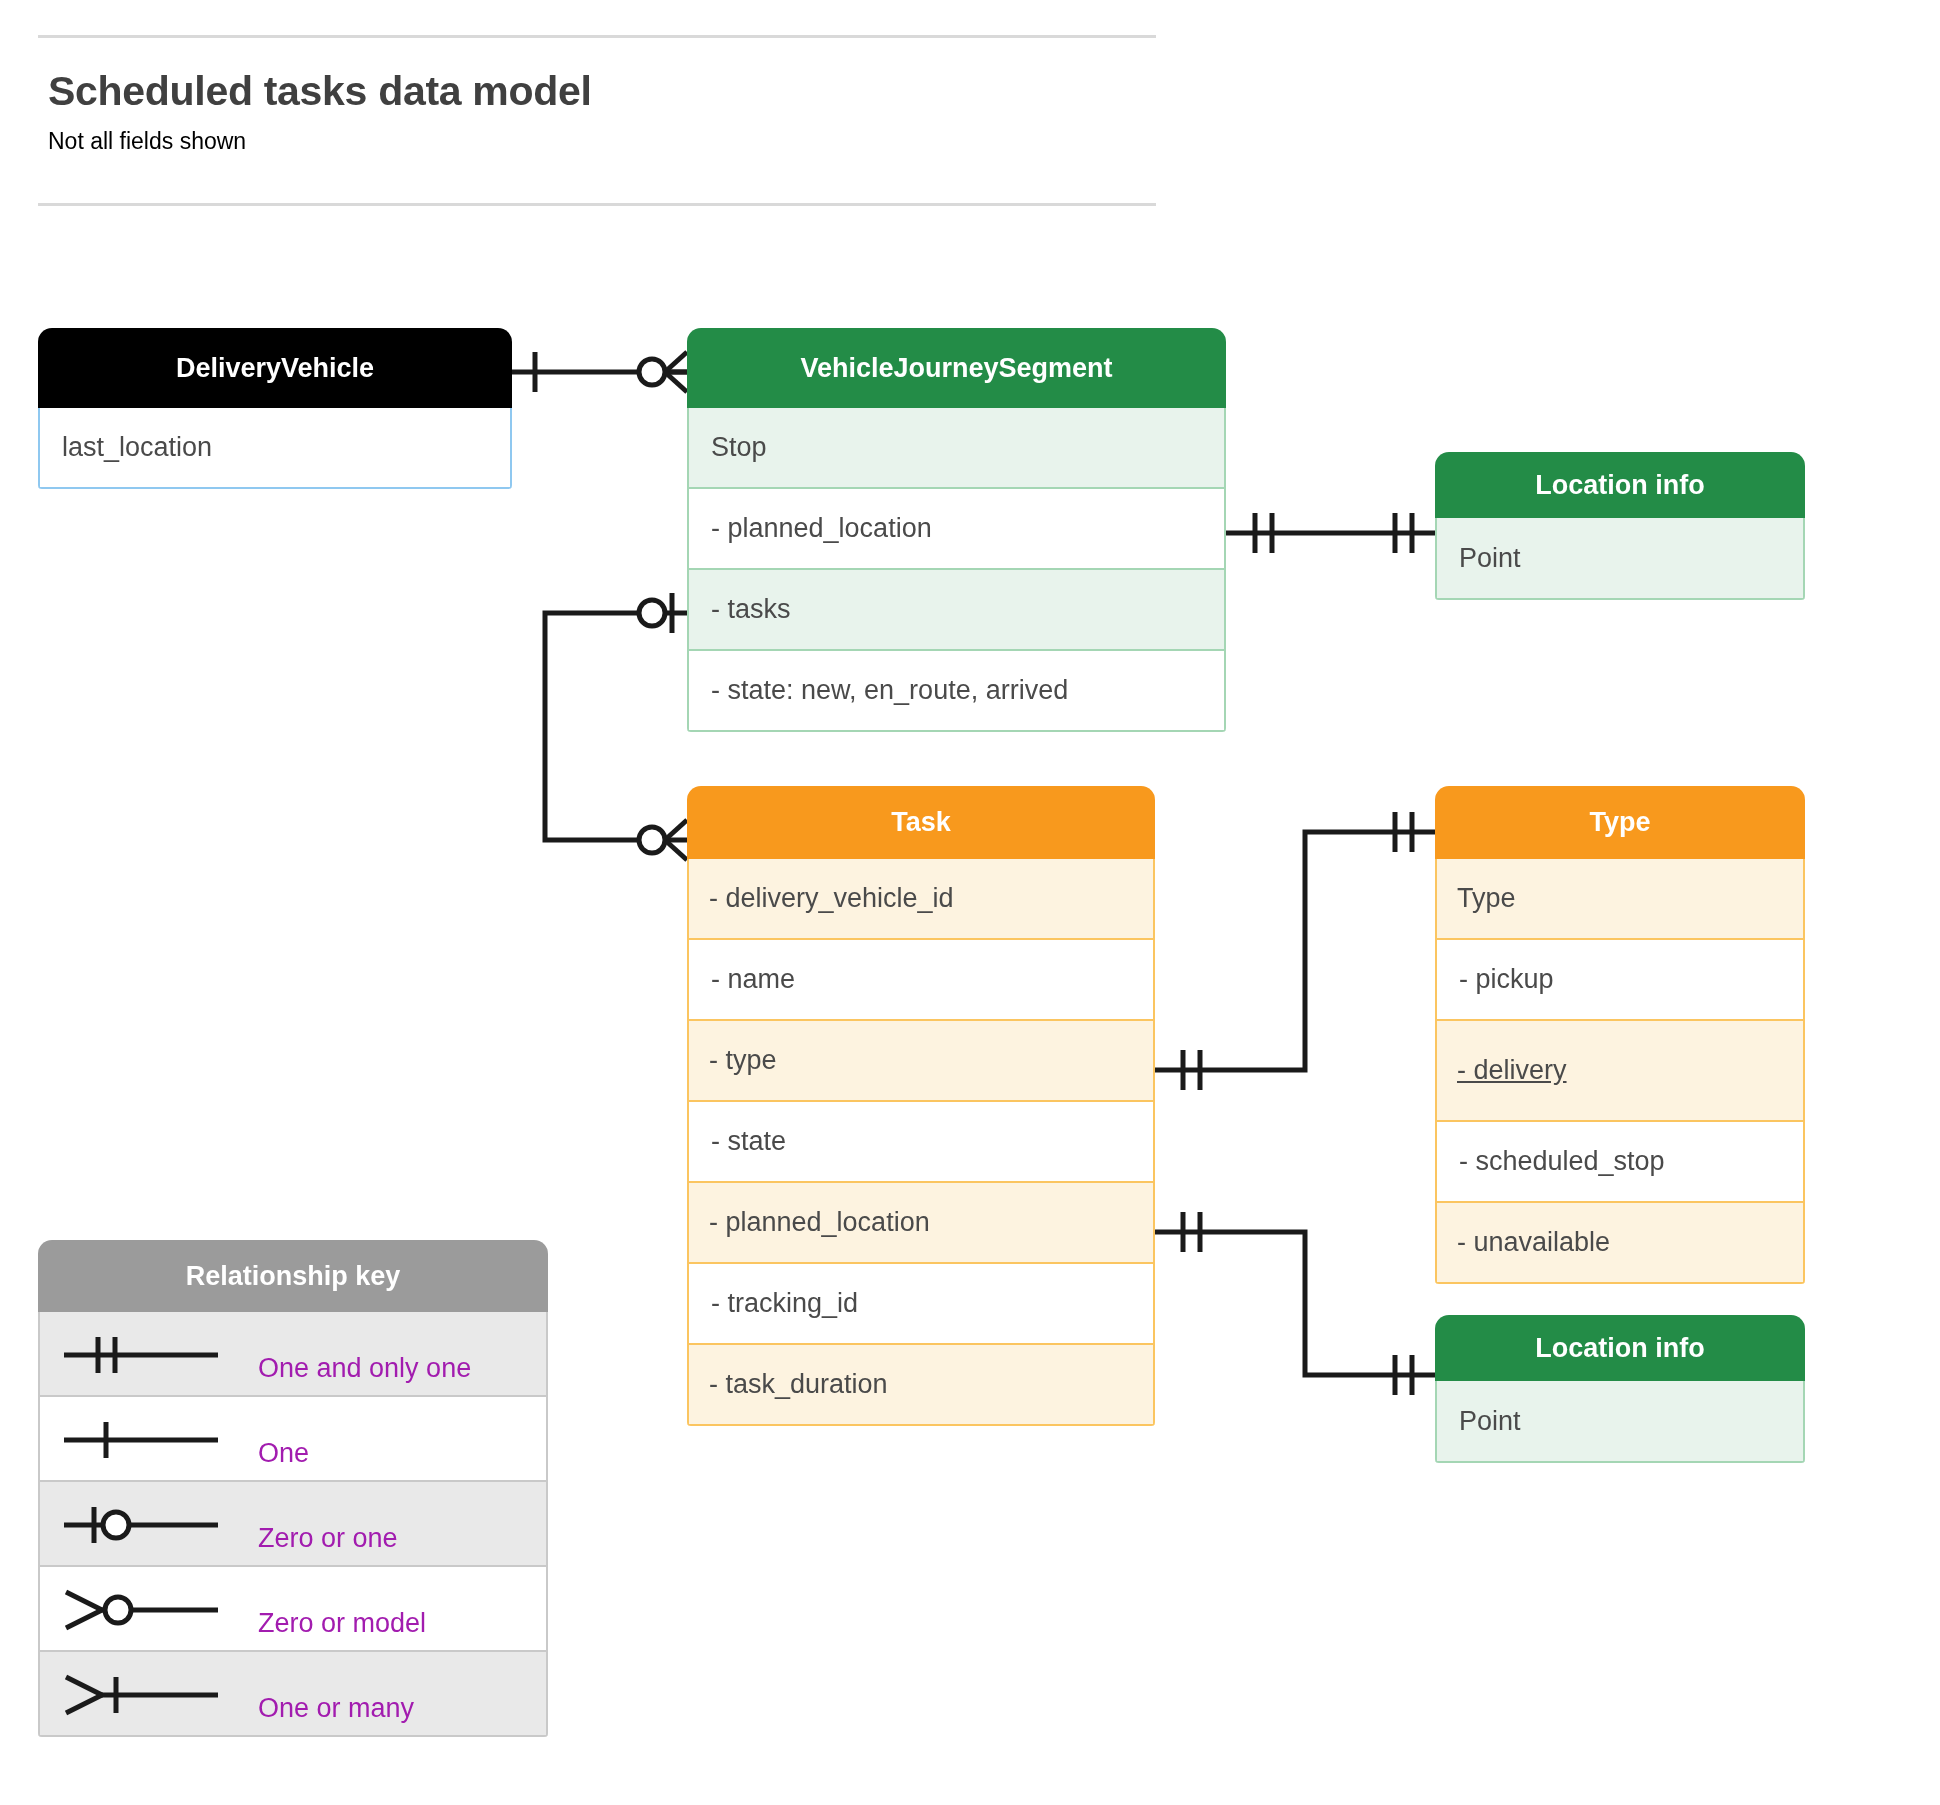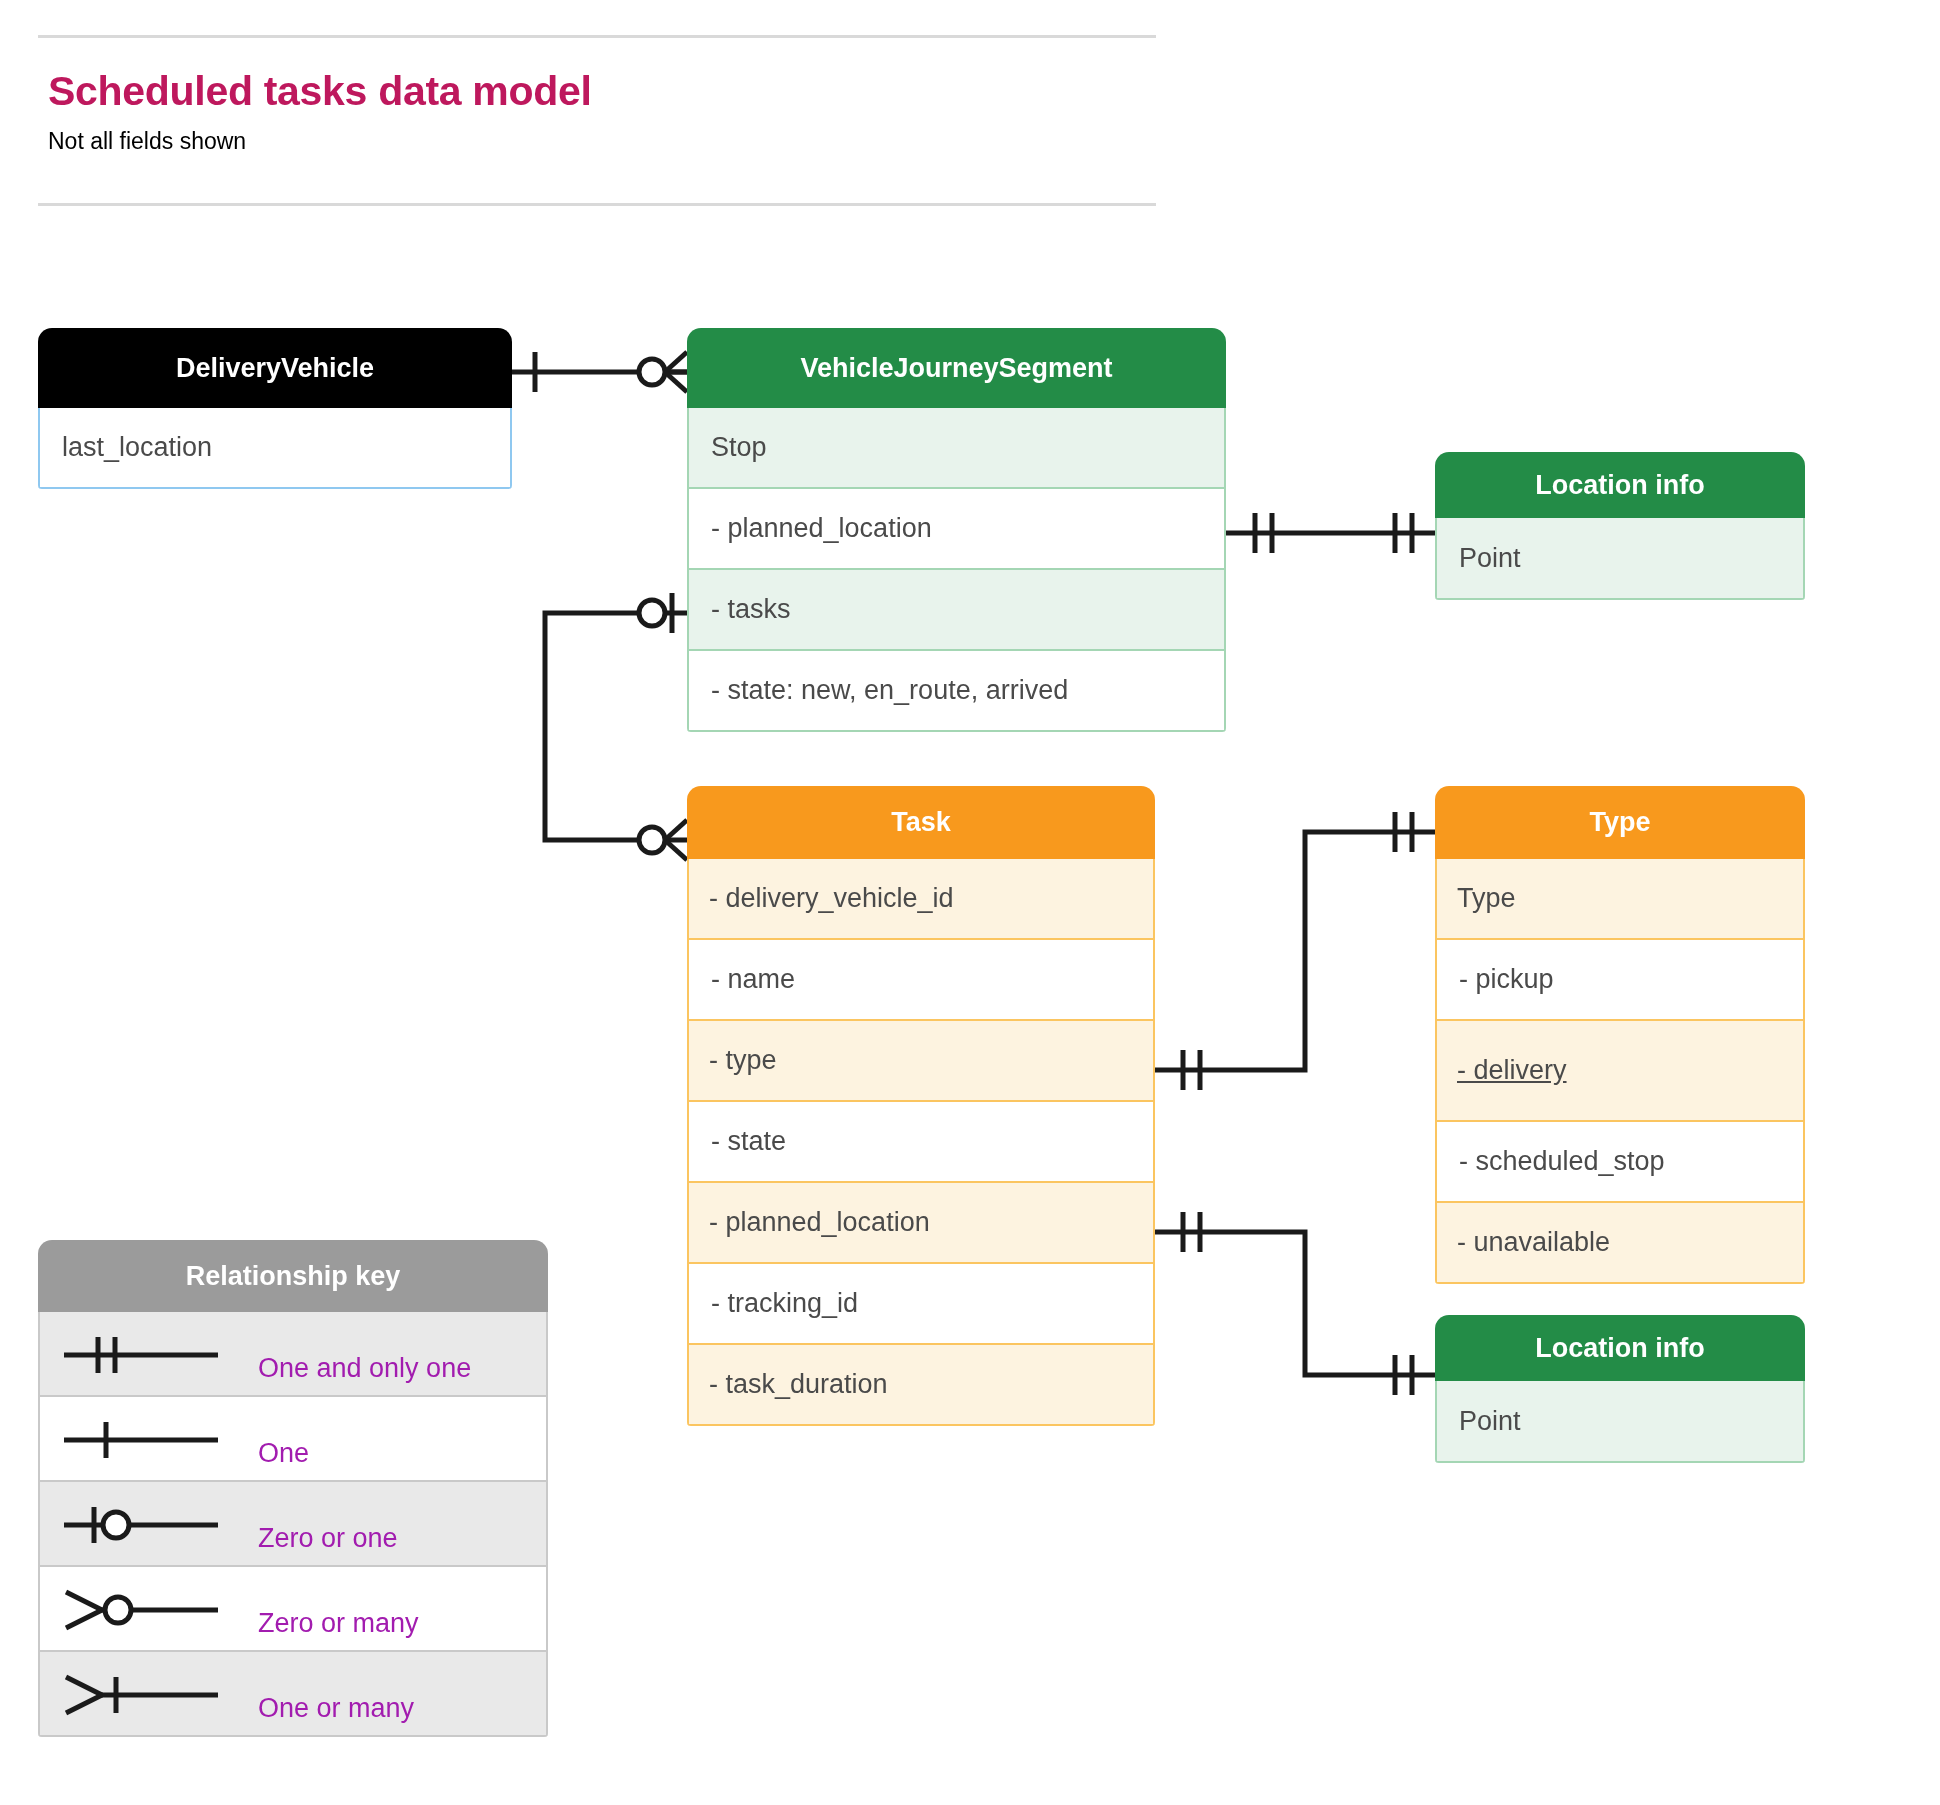--- a/index.html
+++ b/index.html
@@ -26,21 +26,21 @@
   }
   #rule-top { top: 35px; }
   #rule-bottom { top: 203px; }
 
   #page-title {
     position: absolute;
     left: 48px;
     top: 68px;
     font-size: 41px;
     font-weight: bold;
-    color: #be185d;
+    color: #404040;
     letter-spacing: -0.3px;
     white-space: nowrap;
   }
   #page-subtitle {
     position: absolute;
     left: 48px;
     top: 128px;
     font-size: 23px;
     font-weight: normal;
     color: #000000;
@@ -275,21 +275,21 @@
       <span class="legend-sym">
         <svg width="170" height="85" viewBox="0 0 170 85" xmlns="http://www.w3.org/2000/svg">
           <g stroke="#1a1a1a" stroke-width="5" fill="none">
             <line x1="42" y1="43" x2="160" y2="43"></line>
             <line x1="8" y1="25" x2="44" y2="43"></line>
             <line x1="8" y1="61" x2="44" y2="43"></line>
             <circle cx="60" cy="43" r="13" fill="#ffffff"></circle>
           </g>
         </svg>
       </span>
-      <span class="legend-label">Zero or many</span>
+      <span class="legend-label">Zero or model</span>
     </div>
 
     <div class="row alt" style="height:85px;">
       <span class="legend-sym">
         <svg width="170" height="85" viewBox="0 0 170 85" xmlns="http://www.w3.org/2000/svg">
           <g stroke="#1a1a1a" stroke-width="5" fill="none">
             <line x1="42" y1="43" x2="160" y2="43"></line>
             <line x1="8" y1="25" x2="44" y2="43"></line>
             <line x1="8" y1="61" x2="44" y2="43"></line>
             <line x1="58" y1="25" x2="58" y2="61"></line>

